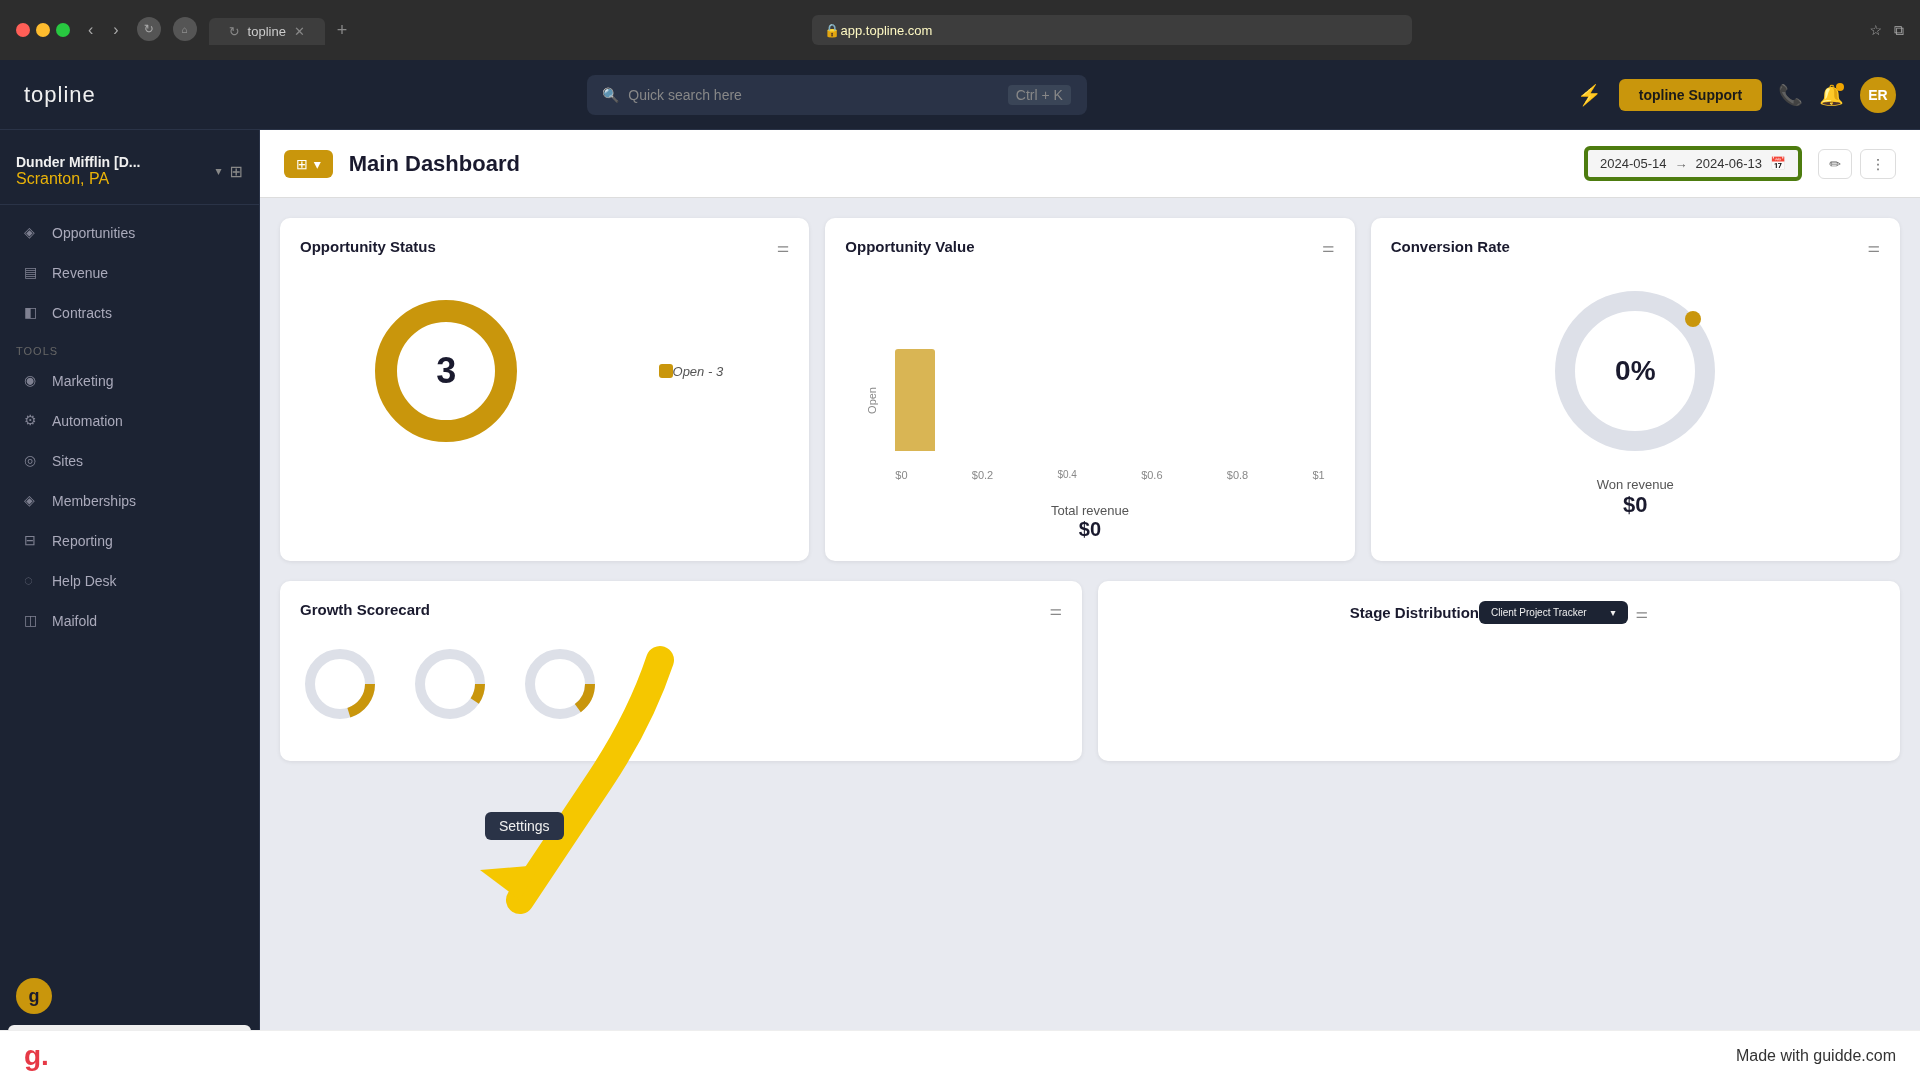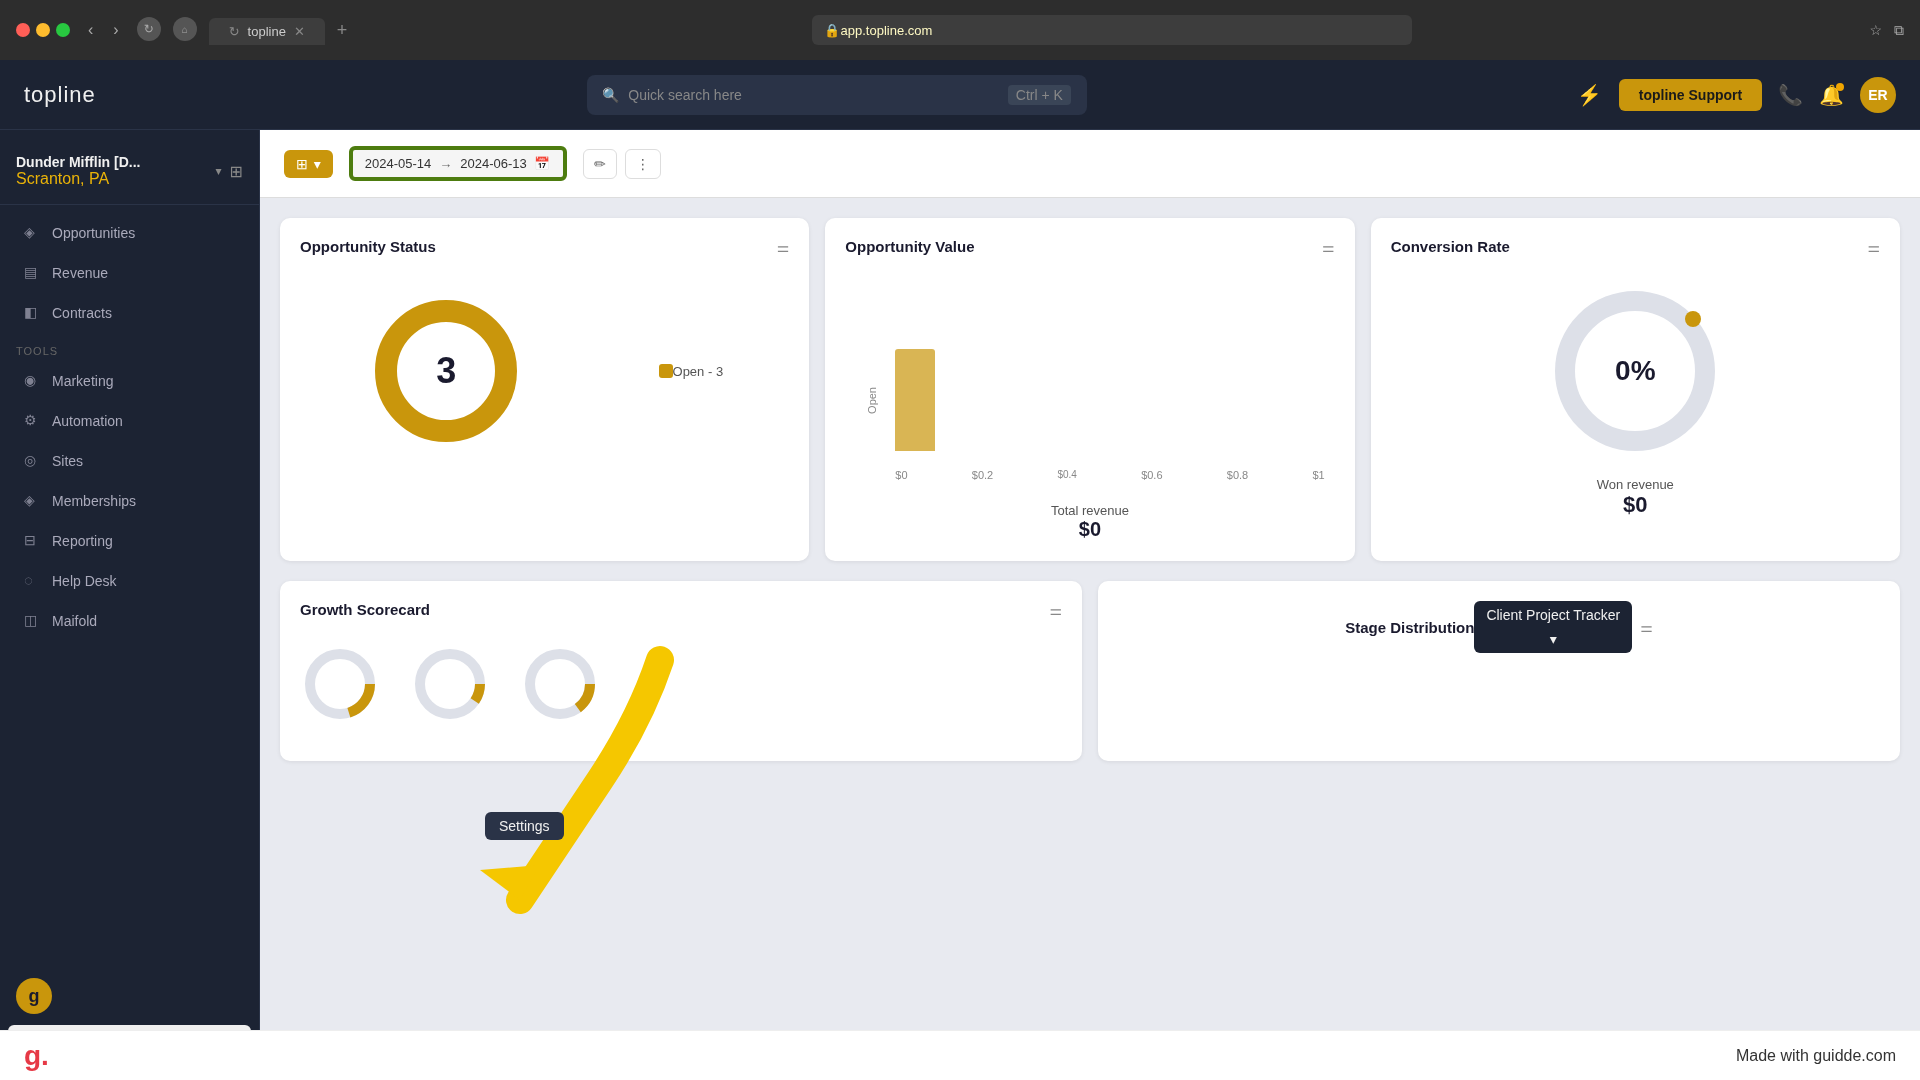--- a/index.html
+++ b/index.html
@@ -69,42 +69,42 @@
     .widget-header { display: flex; justify-content: space-between; align-items: center; margin-bottom: 16px; }
     .widget-title { font-size: 15px; font-weight: 600; color: #1a1a2e; }
     .widget-filter-icon { color: #888; font-size: 14px; cursor: pointer; }
 
     
     .donut-container { display: flex; align-items: center; justify-content: space-around; padding: 20px 0; }
     .donut-chart { position: relative; width: 160px; height: 160px; }
     .donut-svg { width: 160px; height: 160px; }
     .donut-label { position: absolute; top: 50%; left: 50%; transform: translate(-50%, -50%); font-size: 36px; font-weight: 700; color: #1a1a2e; }
     .donut-legend { display: flex; flex-direction: column; gap: 8px; }
-    .legend-item { display: flex; align-items: center; font-size: 13px; color: #555; }
+    .legend-item { display: flex; align-items: center; font-size: 13px; color: #555; font-style: italic; }
     .legend-color { width: 14px; height: 14px; border-radius: 3px; }
     .revenue-label { text-align: center; color: #555; font-size: 13px; margin-top: 12px; }
     .revenue-value { text-align: center; font-size: 20px; font-weight: 700; color: #1a1a2e; }
 
     
     .conversion-container { display: flex; flex-direction: column; align-items: center; justify-content: center; padding: 10px 0; }
     .gauge-chart { position: relative; width: 180px; height: 180px; }
     .gauge-label { position: absolute; top: 50%; left: 50%; transform: translate(-50%, -50%); font-size: 28px; font-weight: 700; color: #1a1a2e; }
     .won-revenue { text-align: center; margin-top: 16px; }
     .won-revenue-label { color: #555; font-size: 13px; }
     .won-revenue-value { font-size: 22px; font-weight: 700; color: #1a1a2e; }
 
     
     .dashboard-grid-2 { padding: 0 20px 20px; display: grid; grid-template-columns: 1fr 1fr; gap: 16px; }
     .widget-wide { min-height: 180px; }
     .growth-mini-charts { display: flex; gap: 30px; padding: 10px 0; }
     .mini-chart { display: flex; flex-direction: column; align-items: center; gap: 6px; }
     .mini-donut { width: 80px; height: 80px; }
 
     .stage-header { display: flex; align-items: center; justify-content: center; }
-    .stage-dropdown { background: #1c2333; color: #f0f0f0; border: none; border-radius: 6px; padding: 6px 12px; font-size: 14px; cursor: pointer; display: flex; align-items: center; gap: 8px; flex-direction: column; }
+    .stage-dropdown { background: #1c2333; color: #f0f0f0; border: none; border-radius: 6px; padding: 6px 12px; font-size: 10px; cursor: pointer; display: flex; align-items: center; gap: 24px; }
 
     
     .settings-tooltip { position: absolute; bottom: 245px; left: 220px; background: #2a3347; color: #f0f0f0; padding: 6px 14px; border-radius: 6px; font-size: 14px; white-space: nowrap; z-index: 100; }
   </style>
 </head>
 <body>
 
 <div class="browser-chrome">
   <div class="browser-dots">
     <div class="browser-dot dot-red"></div>
@@ -227,20 +227,21 @@
     </div>
   </div>
 
   <div class="main-content" style="position:relative;">
 
     <div class="dashboard-header">
       <button class="dashboard-icon-btn">
         <span>⊞</span>
         <span>▾</span>
       </button>
+      <span class="dashboard-title">Main Dashboard</span>
       <div class="date-range">
         <span>2024-05-14</span>
         <span class="date-arrow">→</span>
         <span>2024-06-13</span>
         <span class="date-icon">📅</span>
       </div>
       <div class="header-actions">
         <button class="header-action-btn">✏</button>
         <button class="header-action-btn">⋮</button>
       </div>

